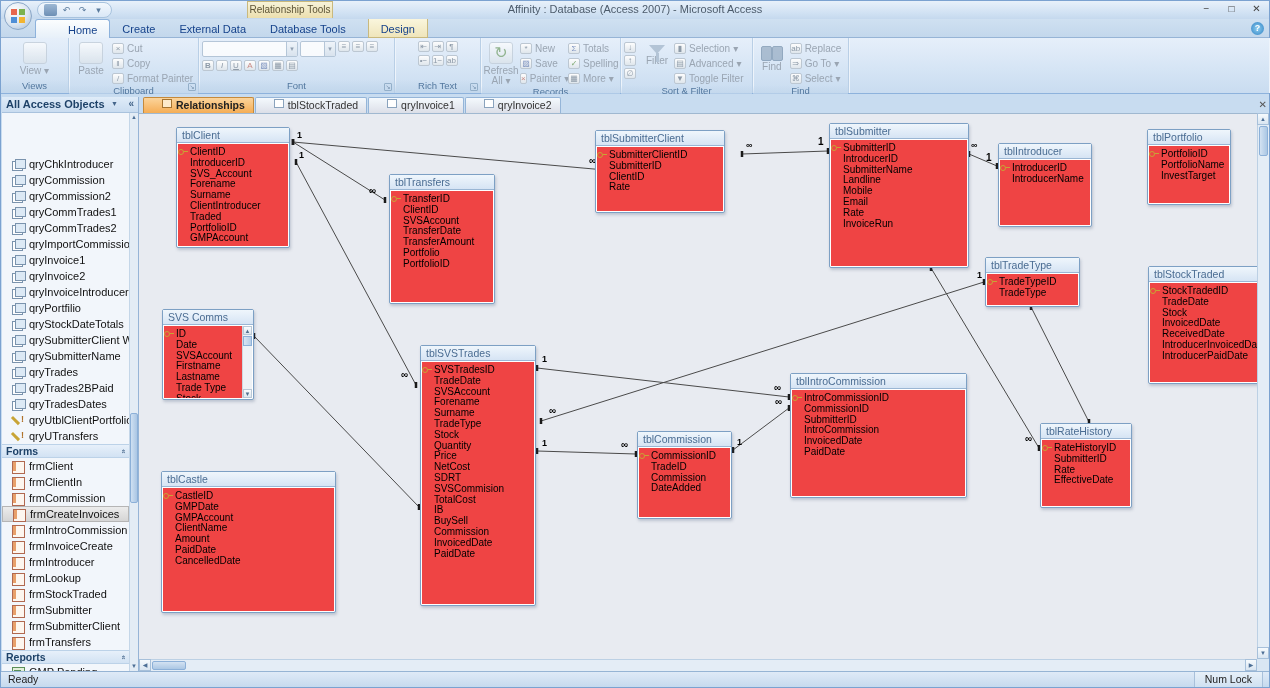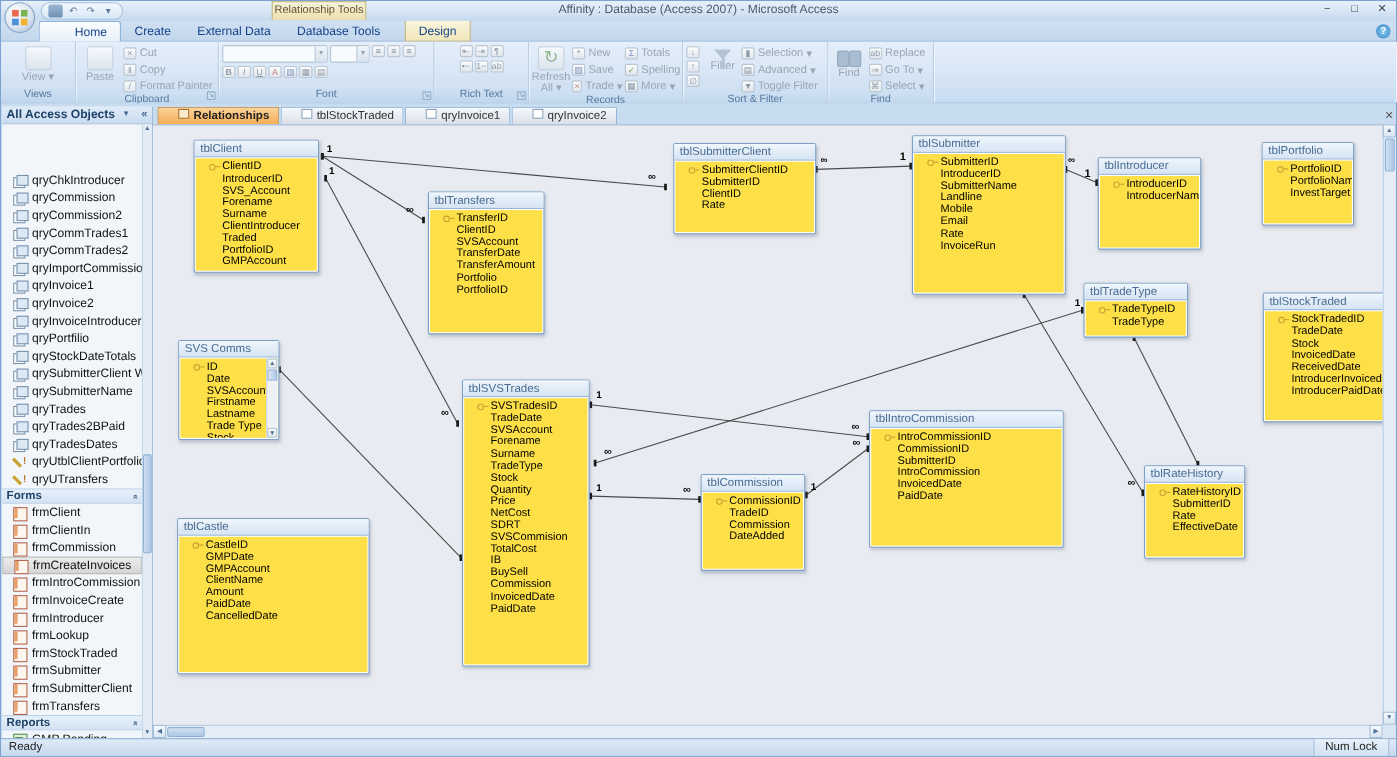--- a/index.html
+++ b/index.html
@@ -113,21 +113,21 @@
   .dtab .tico { width:10px; height:9px; background:#fff; border:1px solid #8aa3bd; }
   .dtab.active .tico { background:#fdeacb; border-color:#a5732f; }
   .dt-close { position:absolute; right:2px; top:2px; font-size:10px; color:#555; }
 
   
   .canvas { position:absolute; left:0; top:16px; right:12px; bottom:12px; background:#e8ebf1; border-top:1px solid #a0b8d0; overflow:hidden; }
   .canvas svg { position:absolute; left:0; top:0; }
   .tbox { position:absolute; background:#fff; border:1px solid #7da0c4; box-shadow:1px 2px 3px rgba(60,80,110,.25); border-radius:2px; }
   .tbox .hd { height:15px; background:linear-gradient(#eff6fc,#d6e4f4); border-bottom:1px solid #9ab6d4;
     color:#4a6c92; font-size:10.5px; padding:1px 5px; white-space:nowrap; overflow:hidden; }
-  .tbox .bd { position:absolute; left:1px; right:1px; top:16px; bottom:1px; padding:3px 2px 0 12px; overflow:hidden; background:#fde047; }
+  .tbox .bd { position:absolute; left:1px; right:1px; top:16px; bottom:1px; padding:3px 2px 0 0; overflow:hidden; background:#ef4444; }
   .frow { font-size:10px; line-height:10.8px; color:#000; white-space:nowrap; display:flex; align-items:center; }
   .kspace { flex:0 0 12px; height:9px; position:relative; }
   .kspace.key:before { content:""; position:absolute; left:0; top:1px; width:4px; height:4px; border:1.5px solid #c8a435; border-radius:50%; }
   .kspace.key:after { content:""; position:absolute; left:6px; top:3px; width:4px; height:1.5px; background:#c8a435; box-shadow:1.5px 1.5px 0 -0.5px #c8a435; }
   .tbl-scroll { position:absolute; right:1px; top:16px; bottom:1px; width:10px; background:#eef2f6; border-left:1px solid #cfd8e0; }
   .tbl-scroll .ar { position:absolute; left:0; right:0; height:9px; font-size:6px; color:#51708f; text-align:center; line-height:9px;
     background:linear-gradient(#fafcfe,#dde6ee); border:1px solid #b9c8d6; }
   .tbl-scroll .th { position:absolute; left:0; right:0; top:10px; height:10px; background:linear-gradient(90deg,#d8e5f2,#b4cce6); border:1px solid #8cb0d8; }
 
   
@@ -273,21 +273,21 @@
         </div>
         <div class="smallcol" style="width:46px">
           <div class="srow">
               <span class="mi">*</span>
               <span>New</span>
             </div>
           <div class="srow">
               <span class="mi blue">▨</span>
               <span>Save</span>
             </div>
-          <div class="srow"><span class="mi red">×</span><span>Trade</span> ▾</div>
+          <div class="srow"><span class="mi red">×</span><span>Painter</span> ▾</div>
         </div>
         <div class="smallcol" style="width:52px">
           <div class="srow">
               <span class="mi blue">Σ</span>
               <span>Totals</span>
             </div>
           <div class="srow">
               <span class="mi green">✓</span>
               <span>Spelling</span>
             </div>
@@ -650,21 +650,21 @@
                 <div class="frow">
                   <span class="kspace"></span>
                   <span>Portfolio</span>
                 </div>
                 <div class="frow">
                   <span class="kspace"></span>
                   <span>PortfolioID</span>
                 </div>
               </div>
             </div>
-            <div class="tbox" style="left: 473px; top: 16px; width: 130px; height: 83px;">
+            <div class="tbox" style="left: 456px; top: 16px; width: 130px; height: 83px;">
               <div class="hd">tblSubmitterClient</div>
               <div class="bd">
                 <div class="frow">
                   <span class="kspace key"></span>
                   <span>SubmitterClientID</span>
                 </div>
                 <div class="frow">
                   <span class="kspace"></span>
                   <span>SubmitterID</span>
                 </div>

